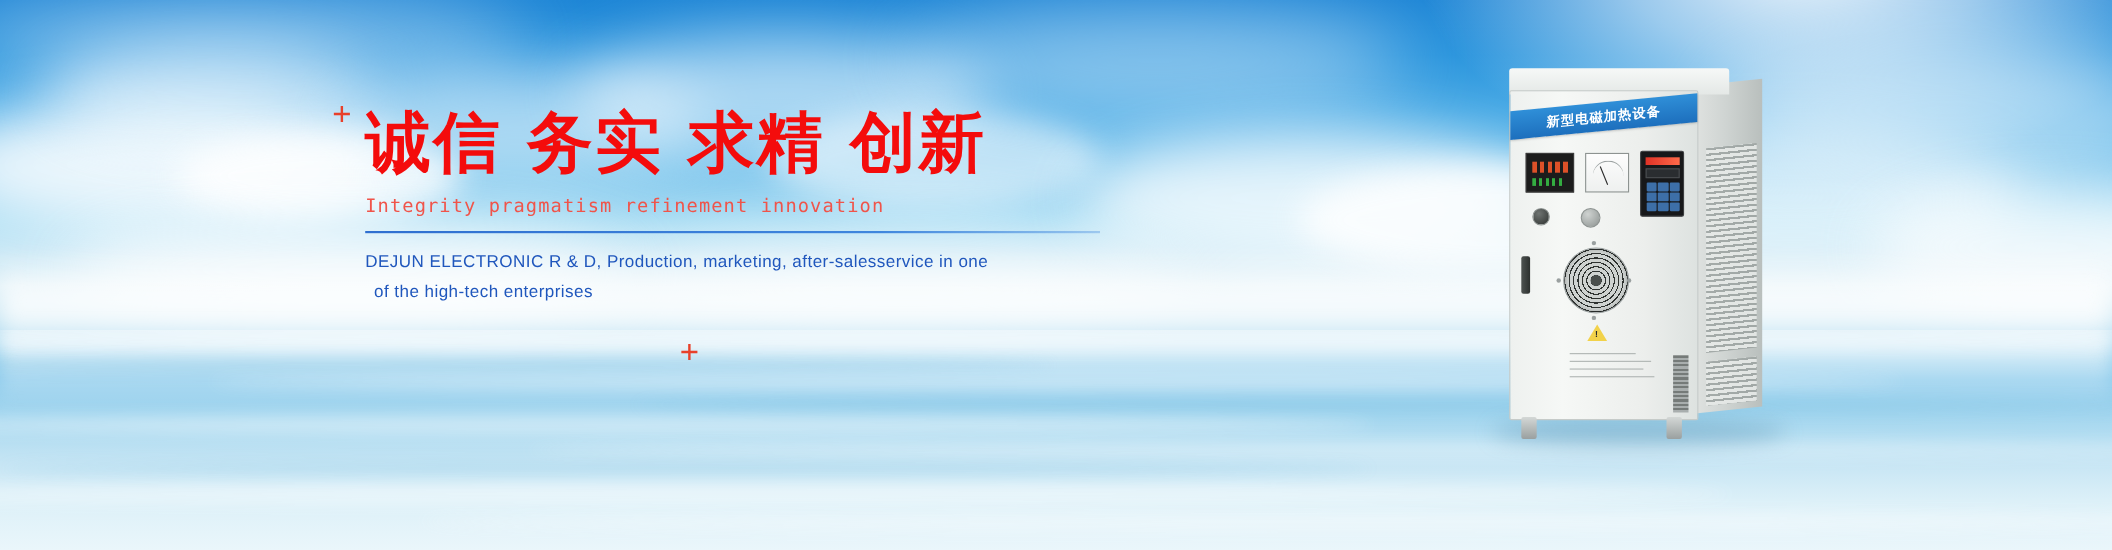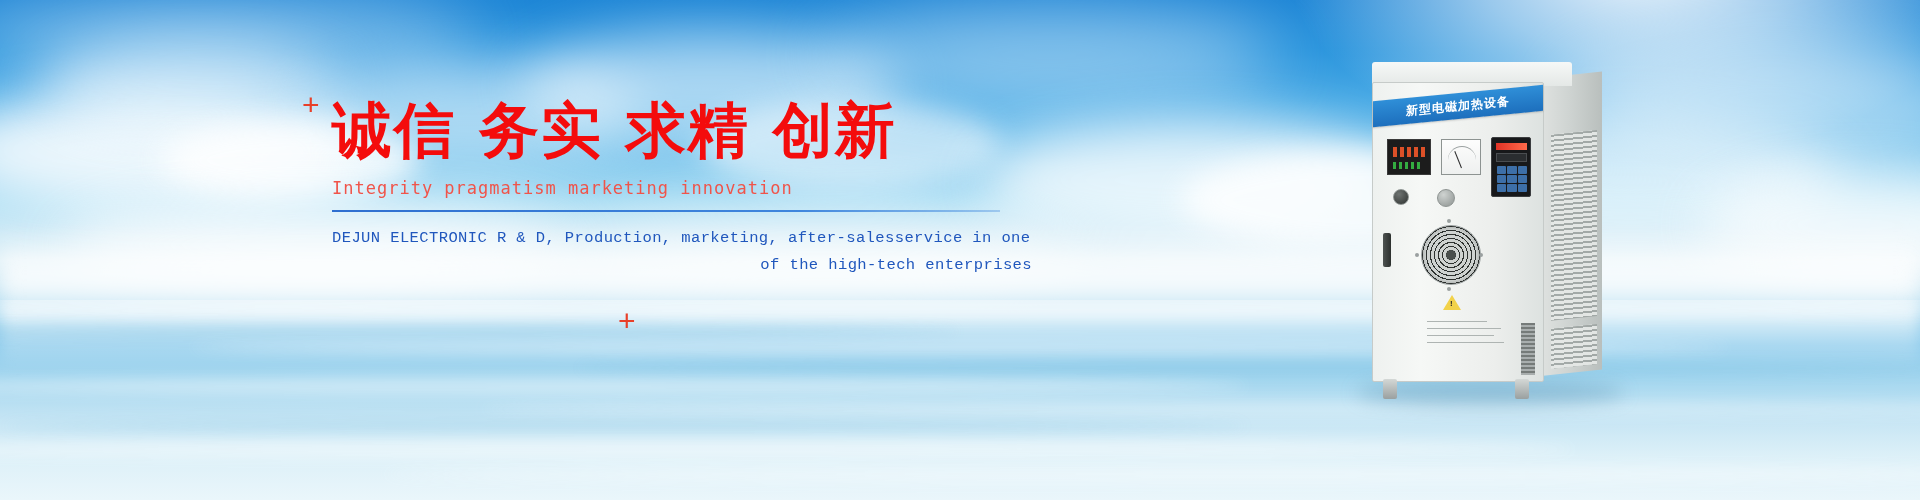--- a/index.html
+++ b/index.html
@@ -127,27 +127,27 @@
     margin-top:20px;
     font-family:"DejaVu Serif","Liberation Serif", serif;
     font-size:28px;
     color:#1f5fc4;
     letter-spacing:1px;
     white-space:nowrap;
   }
 
   .tagline-en {
     margin-top:13px;
-    font-family:Liberation Mono, monospace;
+    font-family:Liberation Sans, sans-serif;
     font-size:15.5px;
     color:#2057bd;
     letter-spacing:.4px;
     line-height:1.75;
   }
-  .tagline-en-2 { padding-left:8px;text-align:right; }
+  .tagline-en-2 { padding-left:8px; }
 
   
   .machine {
     position:absolute;
     left:1372px;
     top:62px;
     width:230px;
     height:330px;
   }
 
@@ -437,21 +437,21 @@
     <div class="wave dark" style="top:120px; height:12px; opacity:.35; left:0%; width:65%;"></div>
     <div class="wave" style="top:140px; height:18px; opacity:.85; left:-8%; width:90%;"></div>
     <div class="wave" style="top:166px; height:16px; opacity:.7; left:20%; width:90%;"></div>
   </div>
 
   <div class="plus plus-1">+</div>
   <div class="plus plus-2">+</div>
 
   <div class="text-block">
     <div class="headline">诚信 务实 求精 创新</div>
-    <div class="headline-en">Integrity  pragmatism  marketing  innovation</div>
+    <div class="headline-en">Integrity  pragmatism  refinement  innovation</div>
     <div class="divider"></div>
     <div class="tagline-en">
       <div>DEJUN ELECTRONIC R &amp; D, Production, marketing, after-salesservice in one</div>
       <div class="tagline-en-2">of the high-tech enterprises</div>
     </div>
   </div>
 
   <div class="machine">
     <div class="m-shadow"></div>
 

